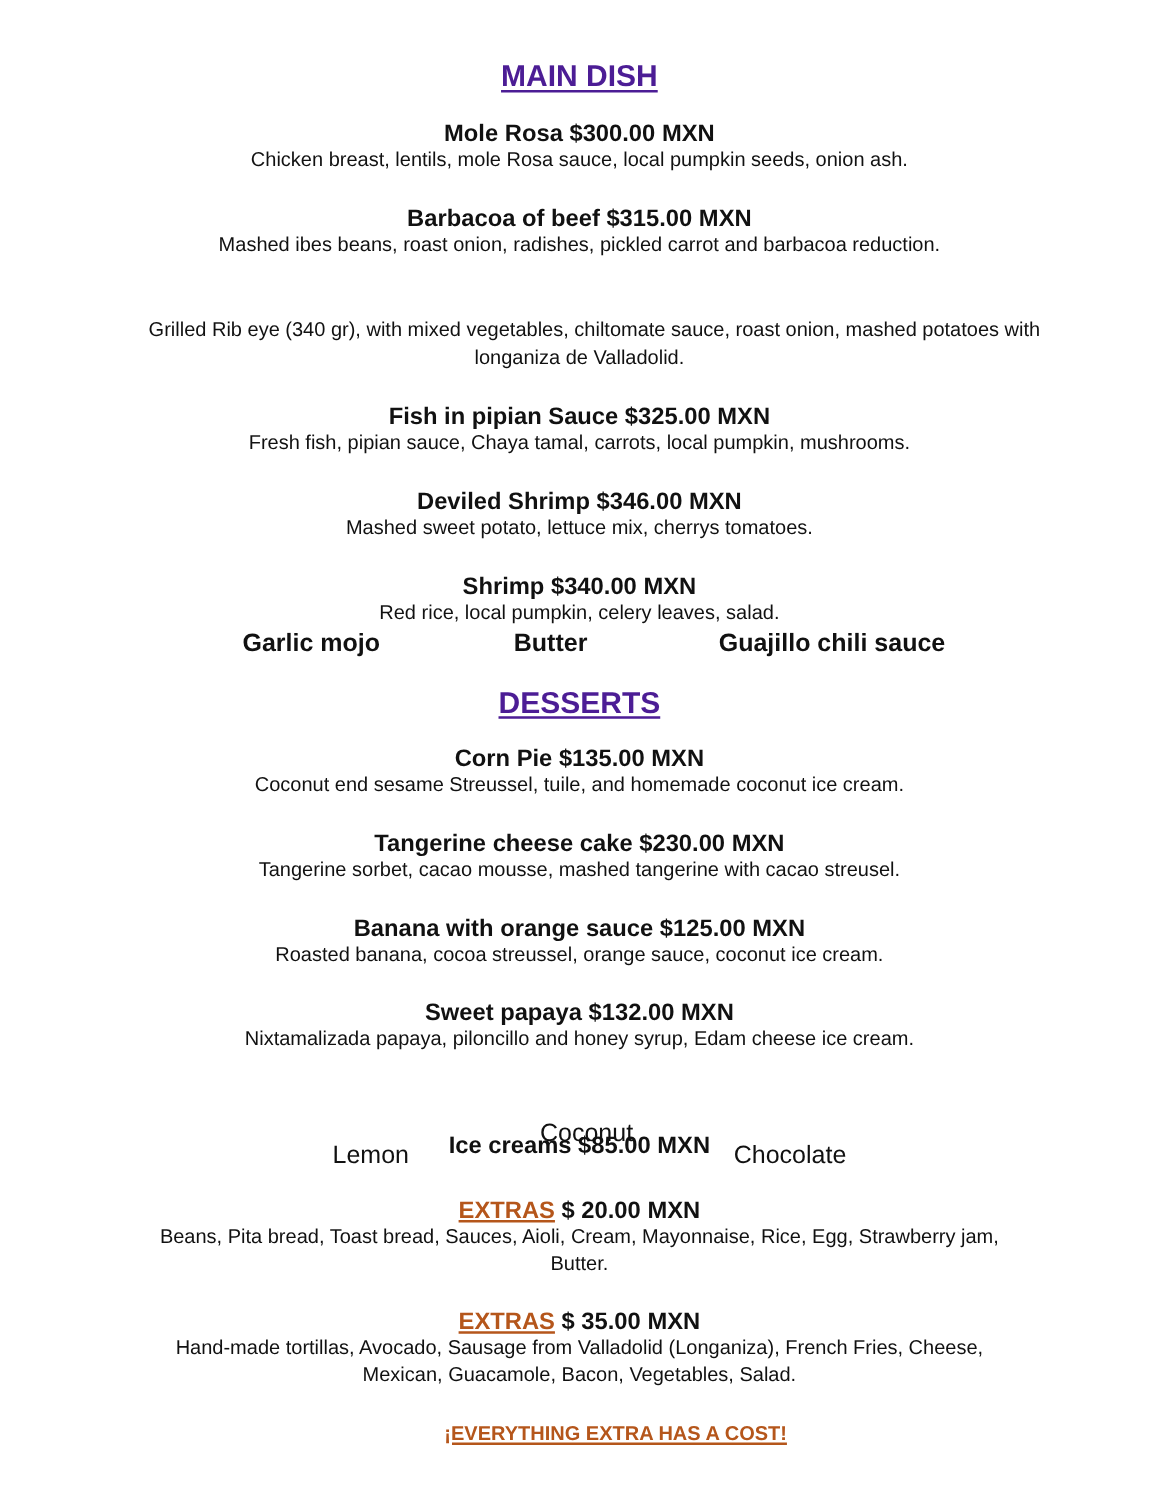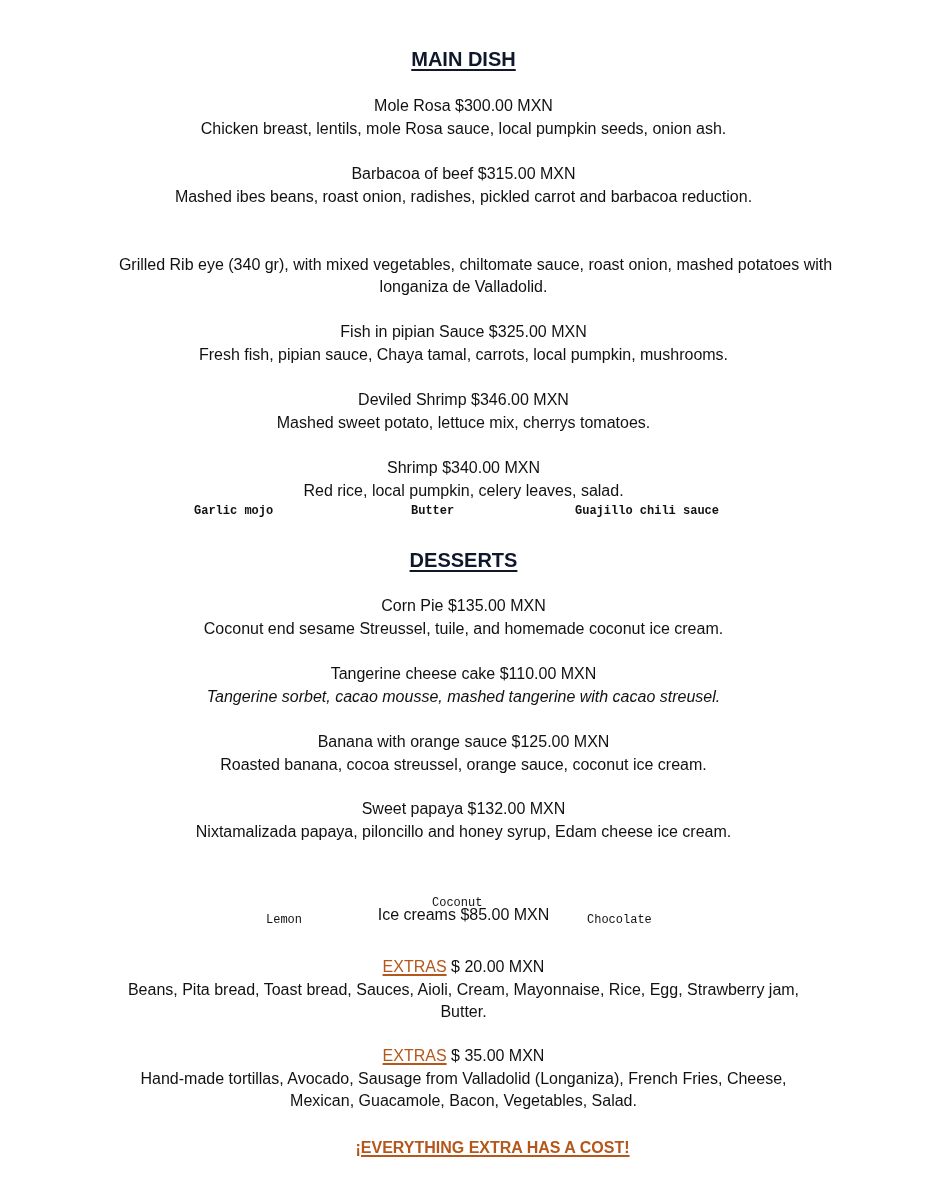--- a/index.html
+++ b/index.html
@@ -3,27 +3,27 @@
   <meta charset="utf-8">
   <style>
     html, body { margin: 0; padding: 0; background: #ffffff; }
     body {
       width: 927px; height: 1200px; position: relative; overflow: hidden;
       font-family: "Liberation Sans", sans-serif; color: #111111;
     }
     .page { position: absolute; left: 0; top: 0; width: 927px; height: 1200px; }
     .abs { position: absolute; left: 0; width: 927px; text-align: center; white-space: nowrap; }
     .section-title {
-      color: #0f172a; font-weight: bold; font-size: 20px; text-decoration: underline;
+      color: #4c1d95; font-weight: bold; font-size: 24px; text-decoration: underline;
       text-decoration-thickness: 2px; text-underline-offset: 3px;
     }
-    .dish-name { font-weight: normal; font-size: 16px; }
+    .dish-name { font-weight: bold; font-size: 19px; }
     .dish-desc { font-size: 16px; }
     .orange-link { color: #b5561b; text-decoration: underline; text-decoration-thickness: 2px; text-underline-offset: 2px; }
-    .opt { position: absolute; font-size: 12px; white-space: nowrap; font-family: Liberation Mono, monospace; }
+    .opt { position: absolute; font-size: 20px; white-space: nowrap; }
     .opt.bold { font-weight: bold; }
     .footer-note {
       color: #b5561b; font-weight: bold; font-size: 16px; text-decoration: underline;
       text-decoration-thickness: 2px; text-underline-offset: 2px;
     }
   </style>
 </head>
 <body>
 
 <div class="page">
@@ -50,22 +50,22 @@
 
   <div class="opt bold" style="left:194px; top:504px;">Garlic mojo</div>
   <div class="opt bold" style="left:411px; top:504px;">Butter</div>
   <div class="opt bold" style="left:575px; top:504px;">Guajillo chili sauce</div>
 
   <div class="abs section-title" style="top:549px;">DESSERTS</div>
 
   <div class="abs dish-name" style="top:597px;">Corn Pie $135.00 MXN</div>
   <div class="abs dish-desc" style="top:620px;">Coconut end sesame Streussel, tuile, and homemade coconut ice cream.</div>
 
-  <div class="abs dish-name" style="top:665px;">Tangerine cheese cake $110.00 MXN</div>
-  <div class="abs dish-desc" style="top:688px;font-style:italic;">Tangerine sorbet, cacao mousse, mashed tangerine with cacao streusel.</div>
+  <div class="abs dish-name" style="top:665px;">Tangerine cheese cake $230.00 MXN</div>
+  <div class="abs dish-desc" style="top:688px;">Tangerine sorbet, cacao mousse, mashed tangerine with cacao streusel.</div>
 
   <div class="abs dish-name" style="top:733px;">Banana with orange sauce $125.00 MXN</div>
   <div class="abs dish-desc" style="top:756px;">Roasted banana, cocoa streussel, orange sauce, coconut ice cream.</div>
 
   <div class="abs dish-name" style="top:800px;">Sweet papaya $132.00 MXN</div>
   <div class="abs dish-desc" style="top:823px;">Nixtamalizada papaya, piloncillo and honey syrup, Edam cheese ice cream.</div>
 
   <div class="abs dish-name" style="top:894px;margin-top:12px;">Ice creams $85.00 MXN</div>
 
   <div class="opt" style="left:266px; top:913px;">Lemon</div>

